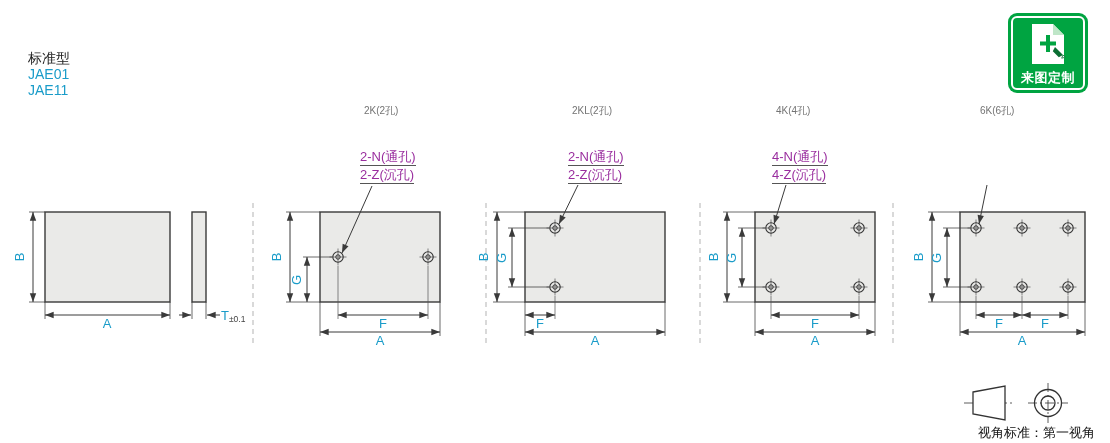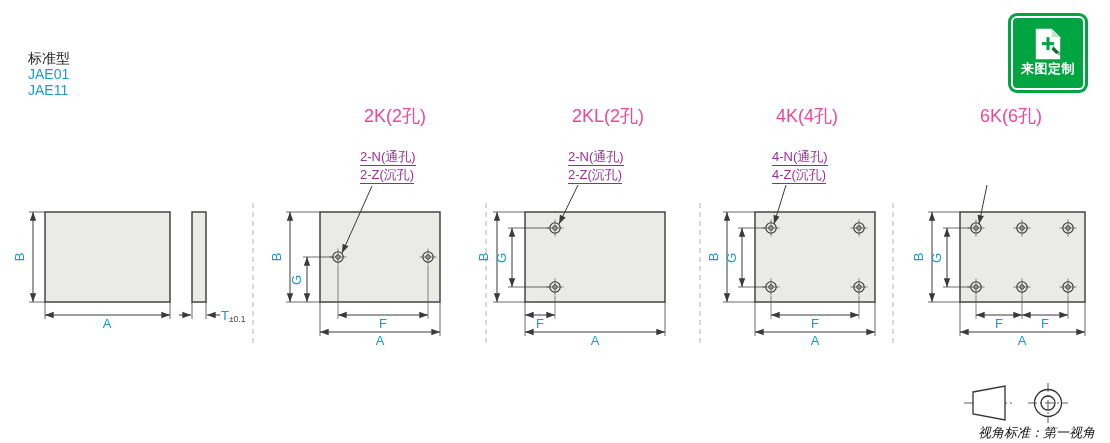--- a/index.html
+++ b/index.html
@@ -4,31 +4,31 @@
 <style>
   * { margin:0; padding:0; box-sizing:border-box; }
   body { background:#ffffff; font-family:"Liberation Sans", sans-serif; }
   .canvas { position:relative; width:1110px; height:443px; background:#fff; overflow:hidden; }
   .art { position:absolute; left:0; top:0; }
 
   .typeblock { position:absolute; top:50px; font-size:14px; line-height:16px; color:#222; }
   .tb-title { color:#222; }
   .model { display:block; color:#1a9cc9; text-decoration:none; cursor:pointer; }
 
-  .variant-label { position:absolute; top:104px; font-size:18px; color:#ec4899; white-space:nowrap; }
+  .variant-label { position:absolute; top:104px; font-size:10px; color:#737373; white-space:nowrap; }
 
   .ann { position:absolute; top:148px; font-size:13px; line-height:17px; color:#992d9e; white-space:nowrap; }
   .ann-line { display:table; border-bottom:1px solid #555;text-align:right; }
 
   .badge { position:absolute; left:1008px; top:13px; width:80px; height:80px; background:#00a441; border-radius:9px; padding:3px; cursor:pointer; }
-  .badge-inner { width:100%; height:100%; border:2px solid #fff; border-radius:6px; display:flex; flex-direction:column; align-items:center; justify-content:flex-end; padding:10px; }
+  .badge-inner { width:100%; height:100%; border:2px solid #fff; border-radius:6px; display:flex; flex-direction:column; align-items:center; justify-content:flex-end; padding:1px; }
   .badge-icon { flex:1 1 auto; width:44px; min-height:0; }
   .badge-label { color:#fff; font-weight:bold; font-size:13px; letter-spacing:0.5px; white-space:nowrap; }
 
-  .footer-note { position:absolute; left:978px; top:424px; font-size:13px; color:#111; white-space:nowrap;font-style:italic; }
+  .footer-note { position:absolute; left:978px; top:424px; font-size:13px; color:#111; white-space:nowrap; }
 
   
   .plate { fill:#eaeae8; stroke:#3a3a3a; stroke-width:1.4; }
   .dim { stroke:#3a3a3a; stroke-width:1; }
   .ext { stroke:#3a3a3a; stroke-width:0.75; }
   .cl  { stroke:#555; stroke-width:0.7; }
   .sep { stroke:#b3b3b3; stroke-width:1; stroke-dasharray:5 4; }
   .leader { stroke:#3a3a3a; stroke-width:1; }
   .sym { stroke:#333; stroke-width:1.3; fill:#fff; }
   .symc { stroke:#333; stroke-width:1.3; fill:none; }

